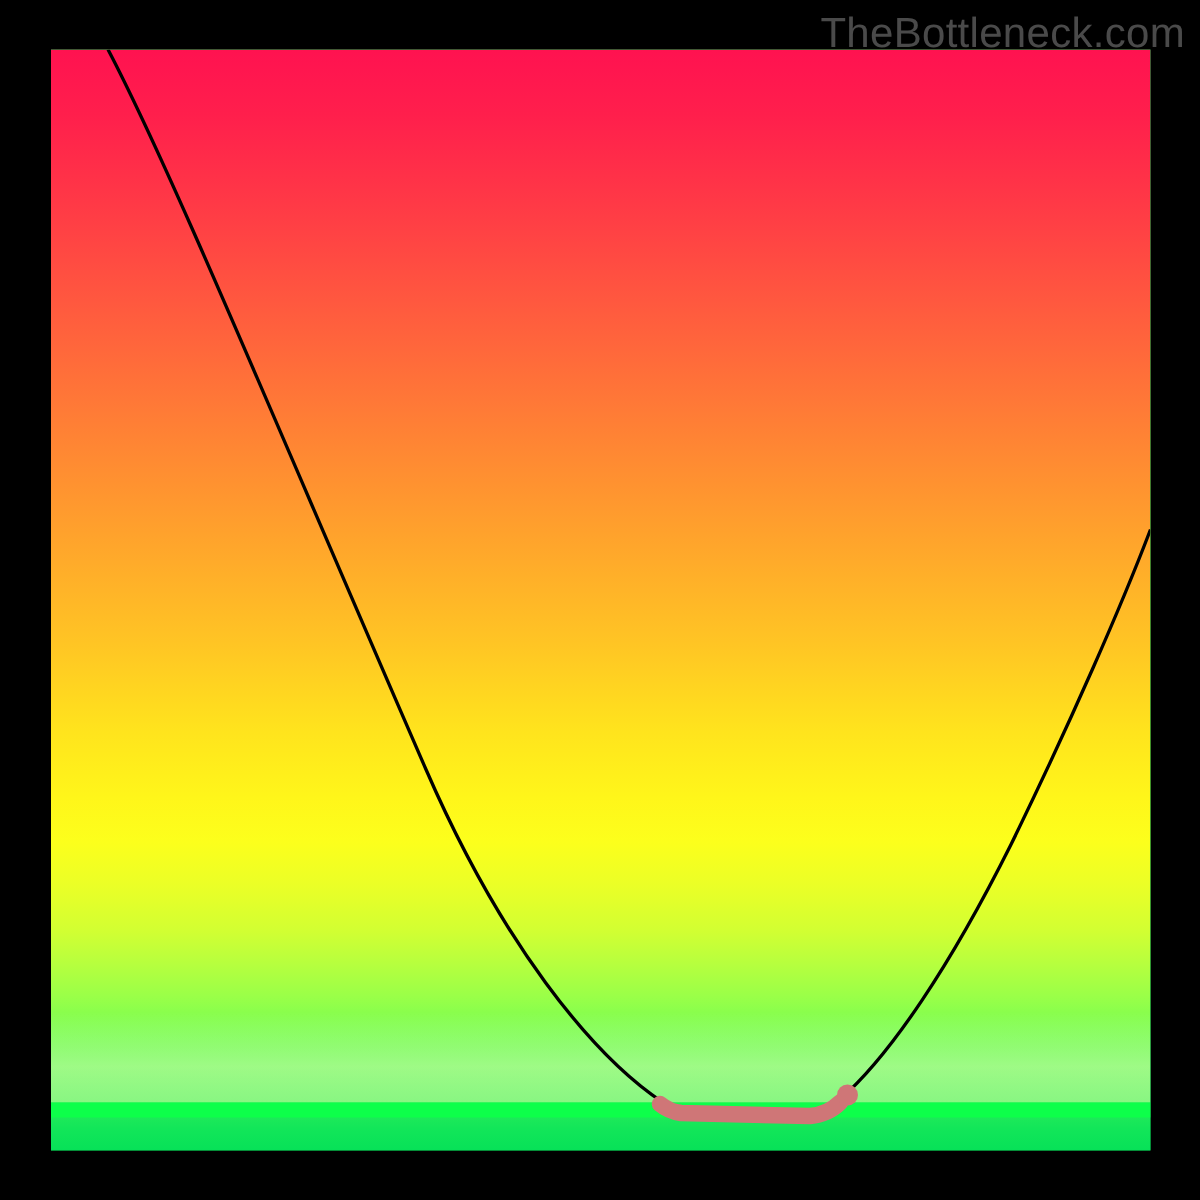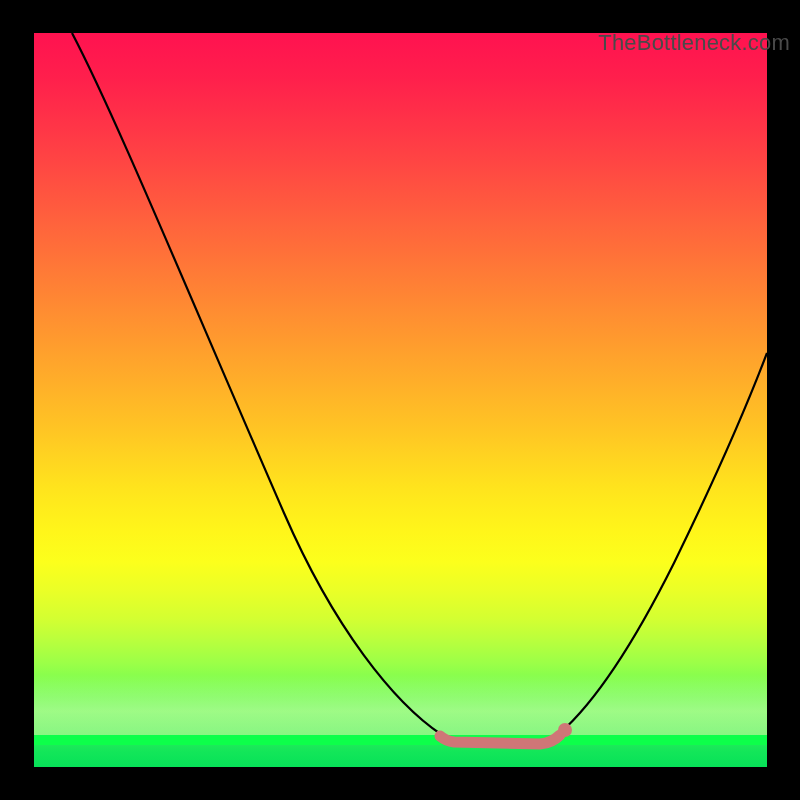--- a/index.html
+++ b/index.html
@@ -15,25 +15,24 @@
     position: relative;
     width: 800px;
     height: 800px;
     background: #000;
   }
   .watermark {
     position: absolute;
     top: 6px;
     right: 10px;
     color: #4a4a4a;
-    font-size: 22px;
+    font-size: 28px;
     letter-spacing: 0.2px;
     z-index: 5;
     user-select: none;
-    margin-top: 24px;
   }
   
   .plot {
     position: absolute;
     left: 34px;
     top: 33px;
     width: 733px;
     height: 734px;
     overflow: hidden;
     background: #07e158; 

